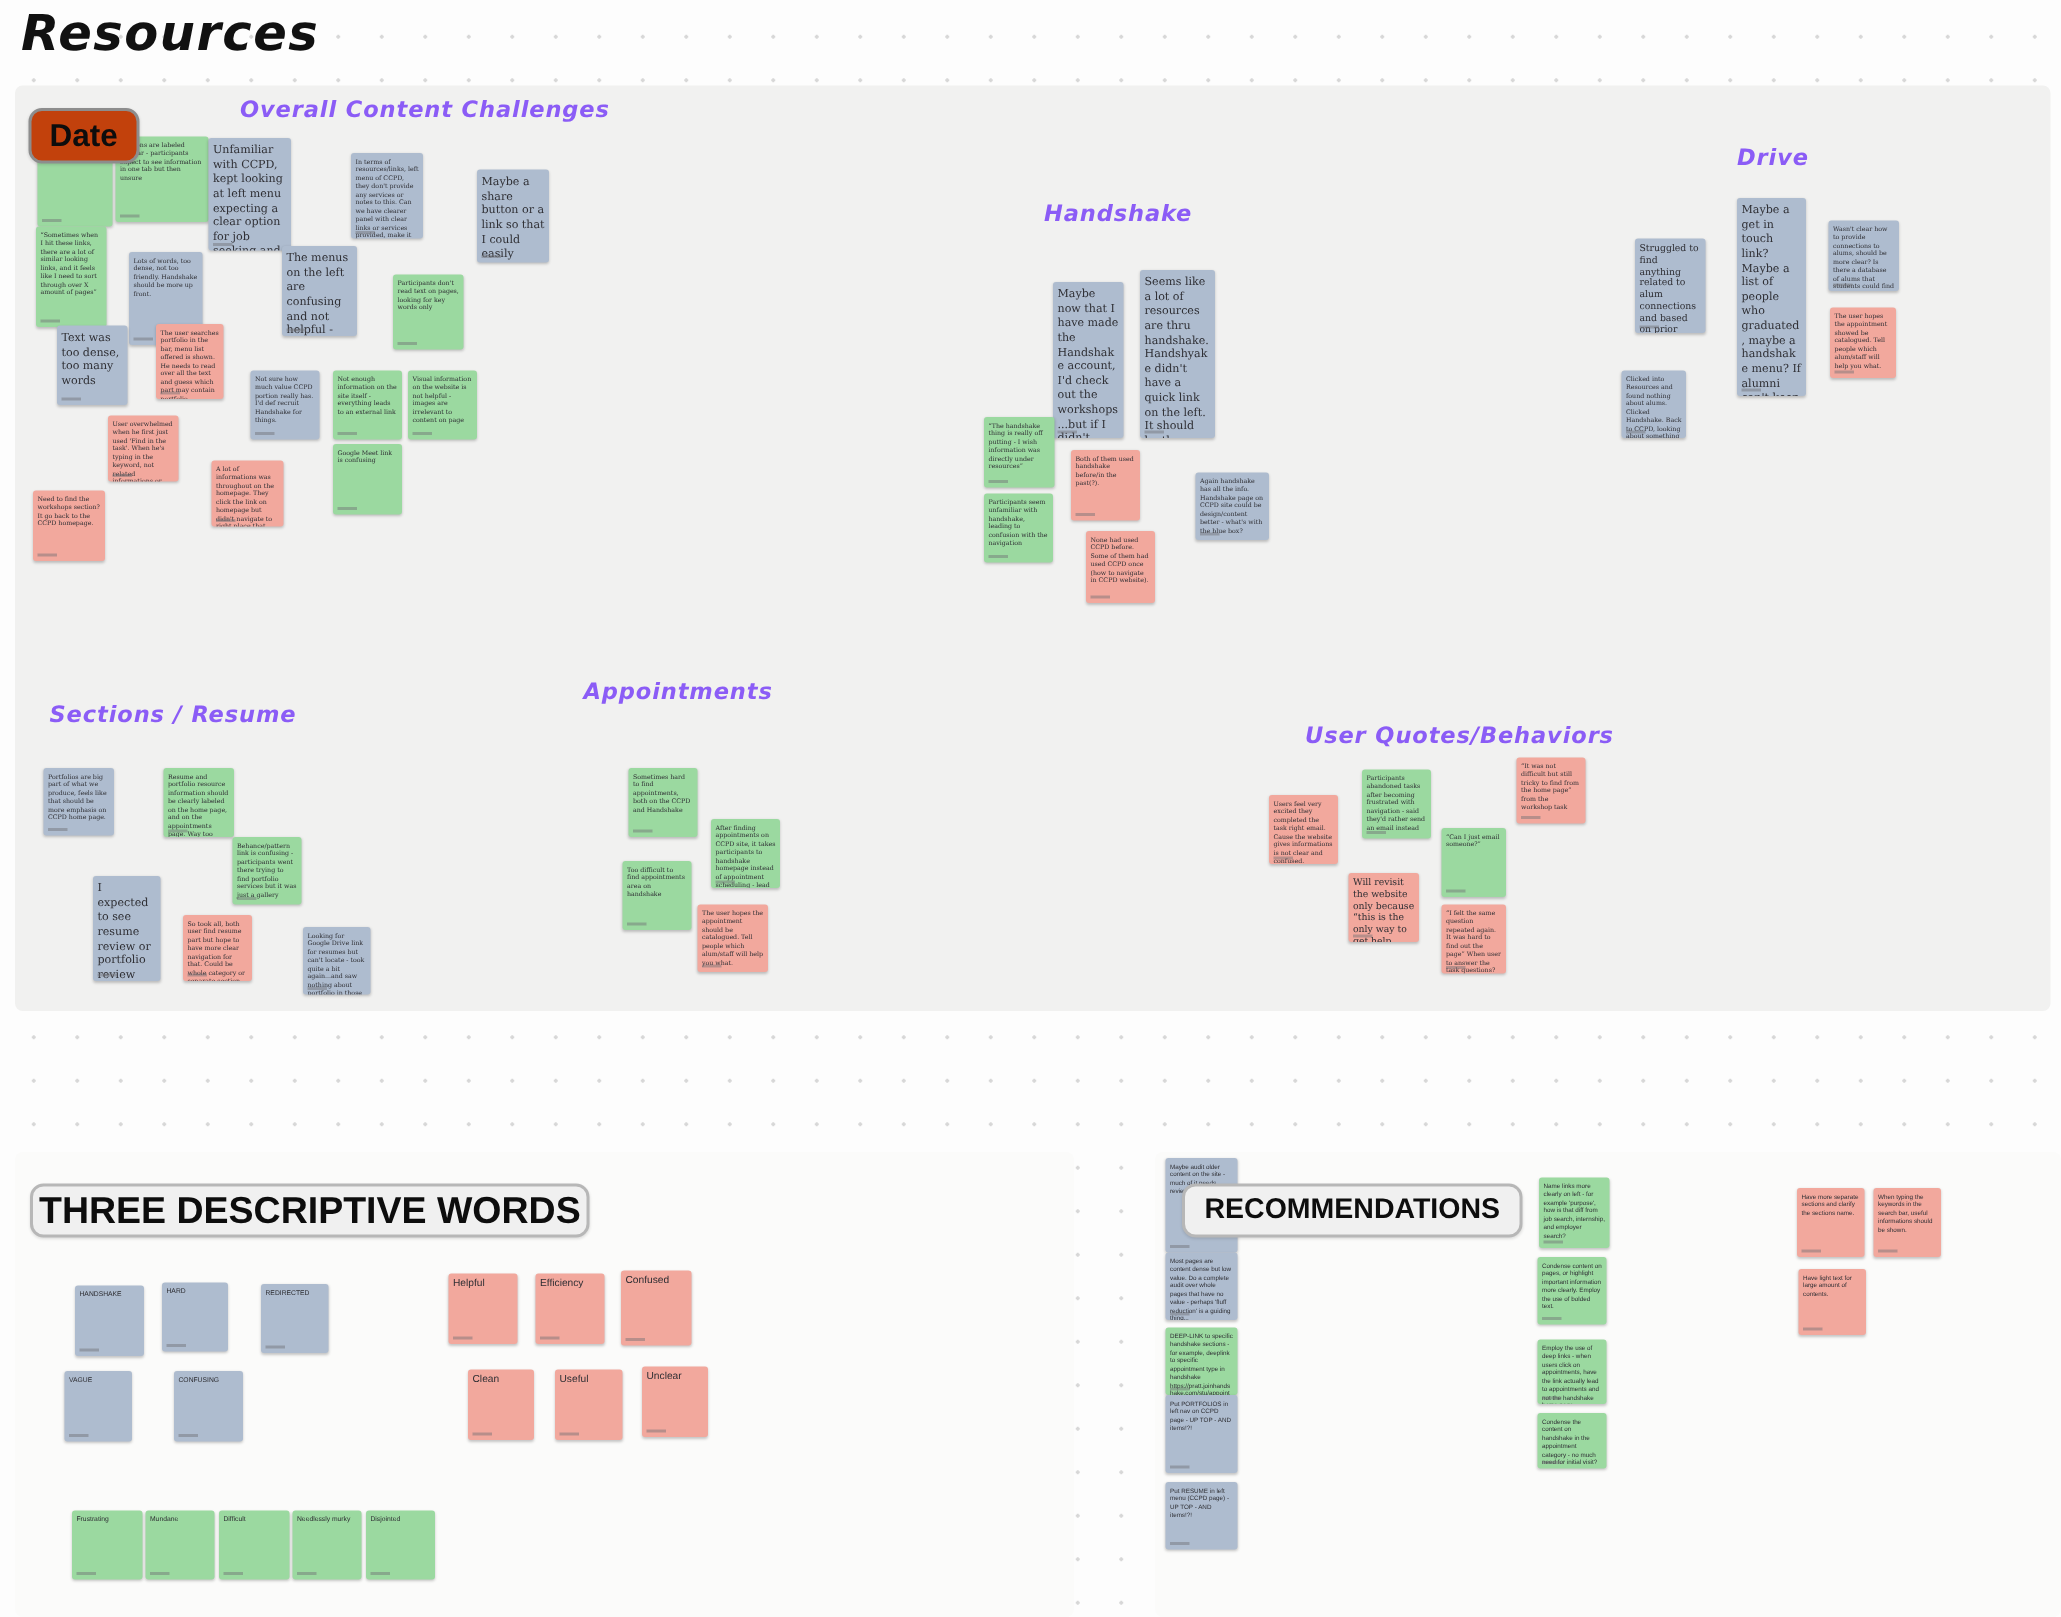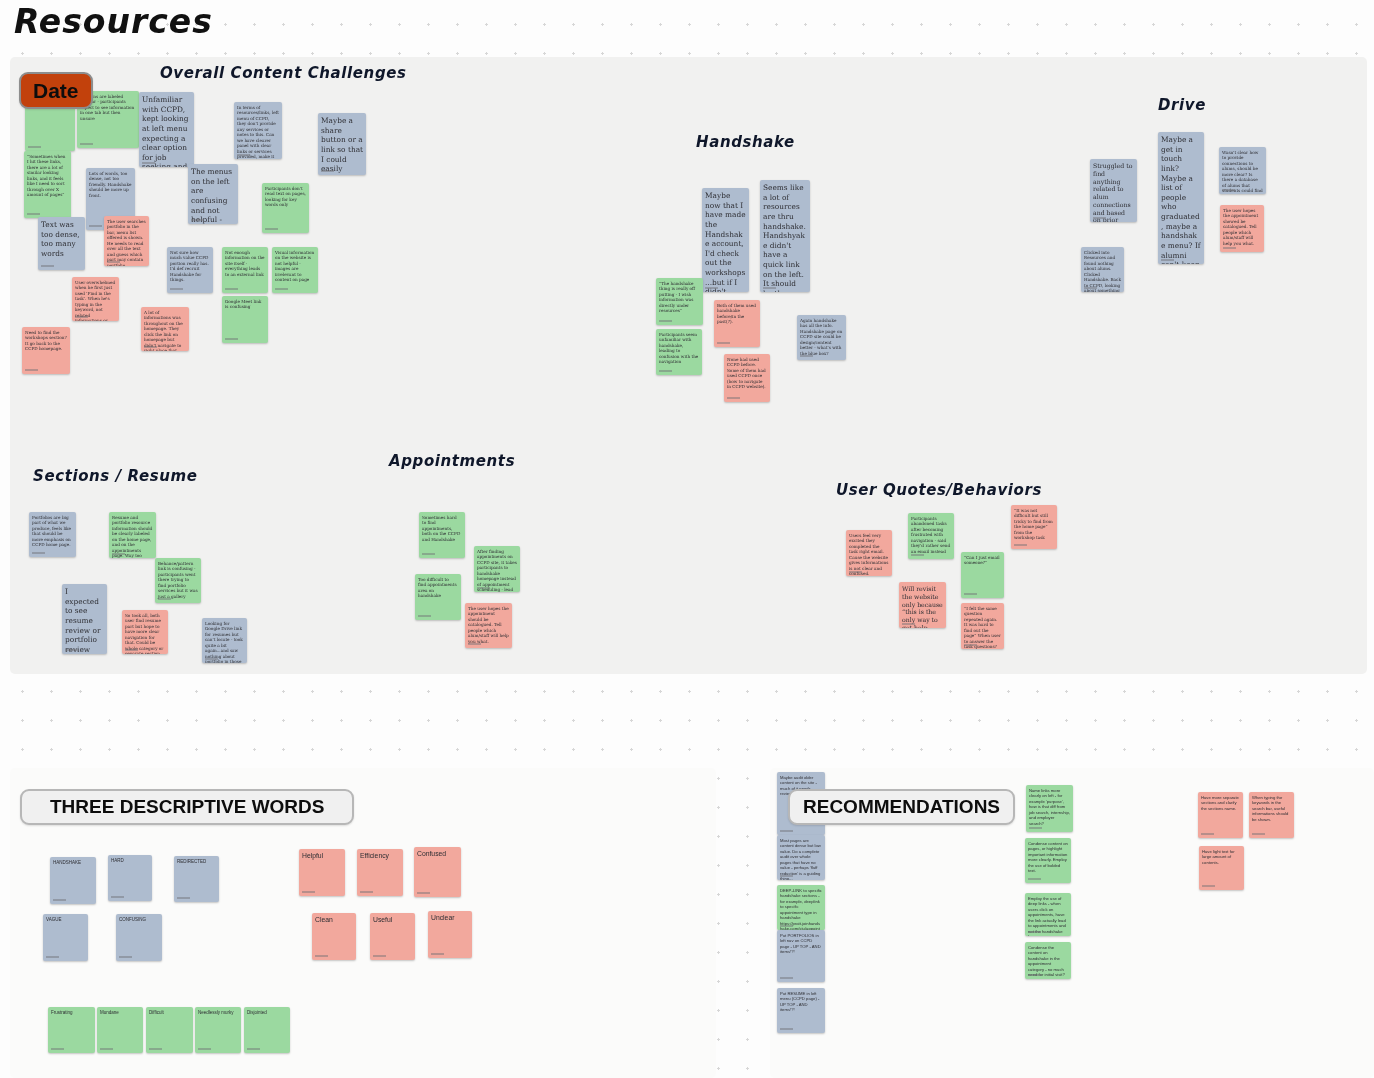--- a/index.html
+++ b/index.html
@@ -15,21 +15,21 @@
   #panel-three{left:10px;top:768px;width:706px;height:310px;background:#fbfbfa;}
   #panel-rec{left:770px;top:768px;width:604px;height:310px;background:#fbfbfa;}
   #page-title{
     position:absolute;left:14px;top:2px;margin:0;z-index:3;
     font-family:"DejaVu Sans",sans-serif;font-style:italic;font-weight:700;
     font-size:33px;letter-spacing:1px;color:#111;
   }
   #notes-layer{position:absolute;left:0;top:0;width:1374px;height:1078px;z-index:1;}
   .group-heading{
     position:absolute;font-family:"DejaVu Sans",sans-serif;font-style:italic;
-    font-weight:700;font-size:15px;letter-spacing:.6px;color:#0f172a;white-space:nowrap;
+    font-weight:700;font-size:15px;letter-spacing:.6px;color:#8b5cf6;white-space:nowrap;
   }
   .note{
     position:absolute;border-radius:2px;box-sizing:border-box;padding:3px 3px 6px 3px;
     box-shadow:0 1px 2px rgba(0,0,0,.22);
     font-family:"DejaVu Serif",serif;color:#2e2e33;overflow:hidden;line-height:1.3;
     word-wrap:break-word;
   }
   .note::after{
     content:"";position:absolute;left:3px;bottom:3px;width:13px;height:2px;
     background:#6f6f74;opacity:.45;
@@ -41,21 +41,21 @@
   .note.ws{font-size:4.5px;}
   .note.sans{font-family:"Liberation Sans",sans-serif;}
   .pill{
     position:absolute;z-index:3;display:inline-flex;align-items:center;justify-content:center;
     font-family:"Liberation Sans",sans-serif;font-weight:700;color:#0d0d0d;
     background:#f0f0f0;border:2px solid #aeaeae;border-radius:9px;white-space:nowrap;
     box-shadow:0 1px 2px rgba(0,0,0,.12);
   }
   #date-pill{left:19px;top:72px;height:33px;padding:0 12px;font-size:21px;
     background:#c2410c;border-color:#8d8d8d;}
-  #tdw-pill{left:20px;top:789px;height:32px;padding:0 28px;font-size:19px;border-color:#b7b7b7;}
+  #tdw-pill{left:20px;top:789px;height:32px;padding:0 4px;font-size:25px;border-color:#b7b7b7;}
   #rec-pill{left:788px;top:789px;height:32px;padding:0 13px;font-size:19px;border-color:#b7b7b7;}
 </style>
 </head>
 <body>
 
 <h1 id="page-title">Resources</h1>
 
 <div class="panel" id="board-panel"></div>
 <div class="panel" id="panel-three"></div>
 <div class="panel" id="panel-rec"></div>
@@ -99,21 +99,21 @@
     <div class="note s" style="left: 109px; top: 512px; width: 47px; height: 46px; background: rgb(155, 217, 160);">Resume and portfolio resource information should be clearly labeled on the home page, and on the appointments page. Way too hard to find.</div>
     <div class="note s" style="left: 155px; top: 558px; width: 46px; height: 45px; background: rgb(155, 217, 160);">Behance/pattern link is confusing - participants went there trying to find portfolio services but it was just a gallery</div>
     <div class="note l" style="left: 62px; top: 584px; width: 45px; height: 70px; background: rgb(174, 188, 207);">I expected to see resume review or portfolio review separately on the left side menu.  It should be separate.</div>
     <div class="note s" style="left: 122px; top: 610px; width: 46px; height: 44px; background: rgb(242, 168, 157);">So took all, both user find resume part but hope to have more clear navigation for that. Could be whole category or separate section around the resume.</div>
     <div class="note s" style="left: 202px; top: 618px; width: 45px; height: 45px; background: rgb(174, 188, 207);">Looking for Google Drive link for resumes but can't locate - took quite a bit again...and saw nothing about portfolio in those resources.  Too hard to find portfolio info.</div>
     <div class="group-heading" style="left: 389px; top: 452px;">Appointments</div>
     <div class="note s" style="left: 419px; top: 512px; width: 46px; height: 46px; background: rgb(155, 217, 160);">Sometimes hard to find appointments, both on the CCPD and Handshake</div>
     <div class="note s" style="left: 474px; top: 546px; width: 46px; height: 46px; background: rgb(155, 217, 160);">After finding appointments on CCPD site, it takes participants to handshake homepage instead of appointment scheduling - lead to confusion</div>
     <div class="note s" style="left: 415px; top: 574px; width: 46px; height: 46px; background: rgb(155, 217, 160);">Too difficult to find appointments area on handshake</div>
     <div class="note s" style="left: 465px; top: 603px; width: 47px; height: 45px; background: rgb(242, 168, 157);">The user hopes the appointment should be catalogued. Tell people which alum/staff will help you what.</div>
-    <div class="group-heading" style="left: 836px; top: 481px;">User Quotes/Behaviors</div>
+    <div class="group-heading" style="left: 870px; top: 481px;">User Quotes/Behaviors</div>
     <div class="note s" style="left: 846px; top: 530px; width: 46px; height: 46px; background: rgb(242, 168, 157);">Users feel very excited they completed the task right email. Cause the website gives informations is not clear and confused.</div>
     <div class="note s" style="left: 908px; top: 513px; width: 46px; height: 46px; background: rgb(155, 217, 160);">Participants abandoned tasks after becoming frustrated with navigation - said they'd rather send an email instead</div>
     <div class="note s" style="left: 1011px; top: 505px; width: 46px; height: 44px; background: rgb(242, 168, 157);">“It was not difficult but still tricky to find from the home page” from the workshop task</div>
     <div class="note s" style="left: 961px; top: 552px; width: 43px; height: 46px; background: rgb(155, 217, 160);">“Can I just email someone?”</div>
     <div class="note m" style="left: 899px; top: 582px; width: 47px; height: 46px; background: rgb(242, 168, 157);">Will revisit the website only because “this is the only way to get help with a job and portfolio.”</div>
     <div class="note s" style="left: 961px; top: 603px; width: 43px; height: 46px; background: rgb(242, 168, 157);">“I felt the same question repeated again. It was hard to find out the page” When user to answer the task questions?</div>
     <div class="note ws sans" style="left: 50px; top: 857px; width: 46px; height: 47px; background: rgb(174, 188, 207);">HANDSHAKE</div>
     <div class="note ws sans" style="left: 108px; top: 855px; width: 44px; height: 46px; background: rgb(174, 188, 207);">HARD</div>
     <div class="note ws sans" style="left: 174px; top: 856px; width: 45px; height: 46px; background: rgb(174, 188, 207);">REDIRECTED</div>
     <div class="note ws sans" style="left: 43px; top: 914px; width: 45px; height: 47px; background: rgb(174, 188, 207);">VAGUE</div>

